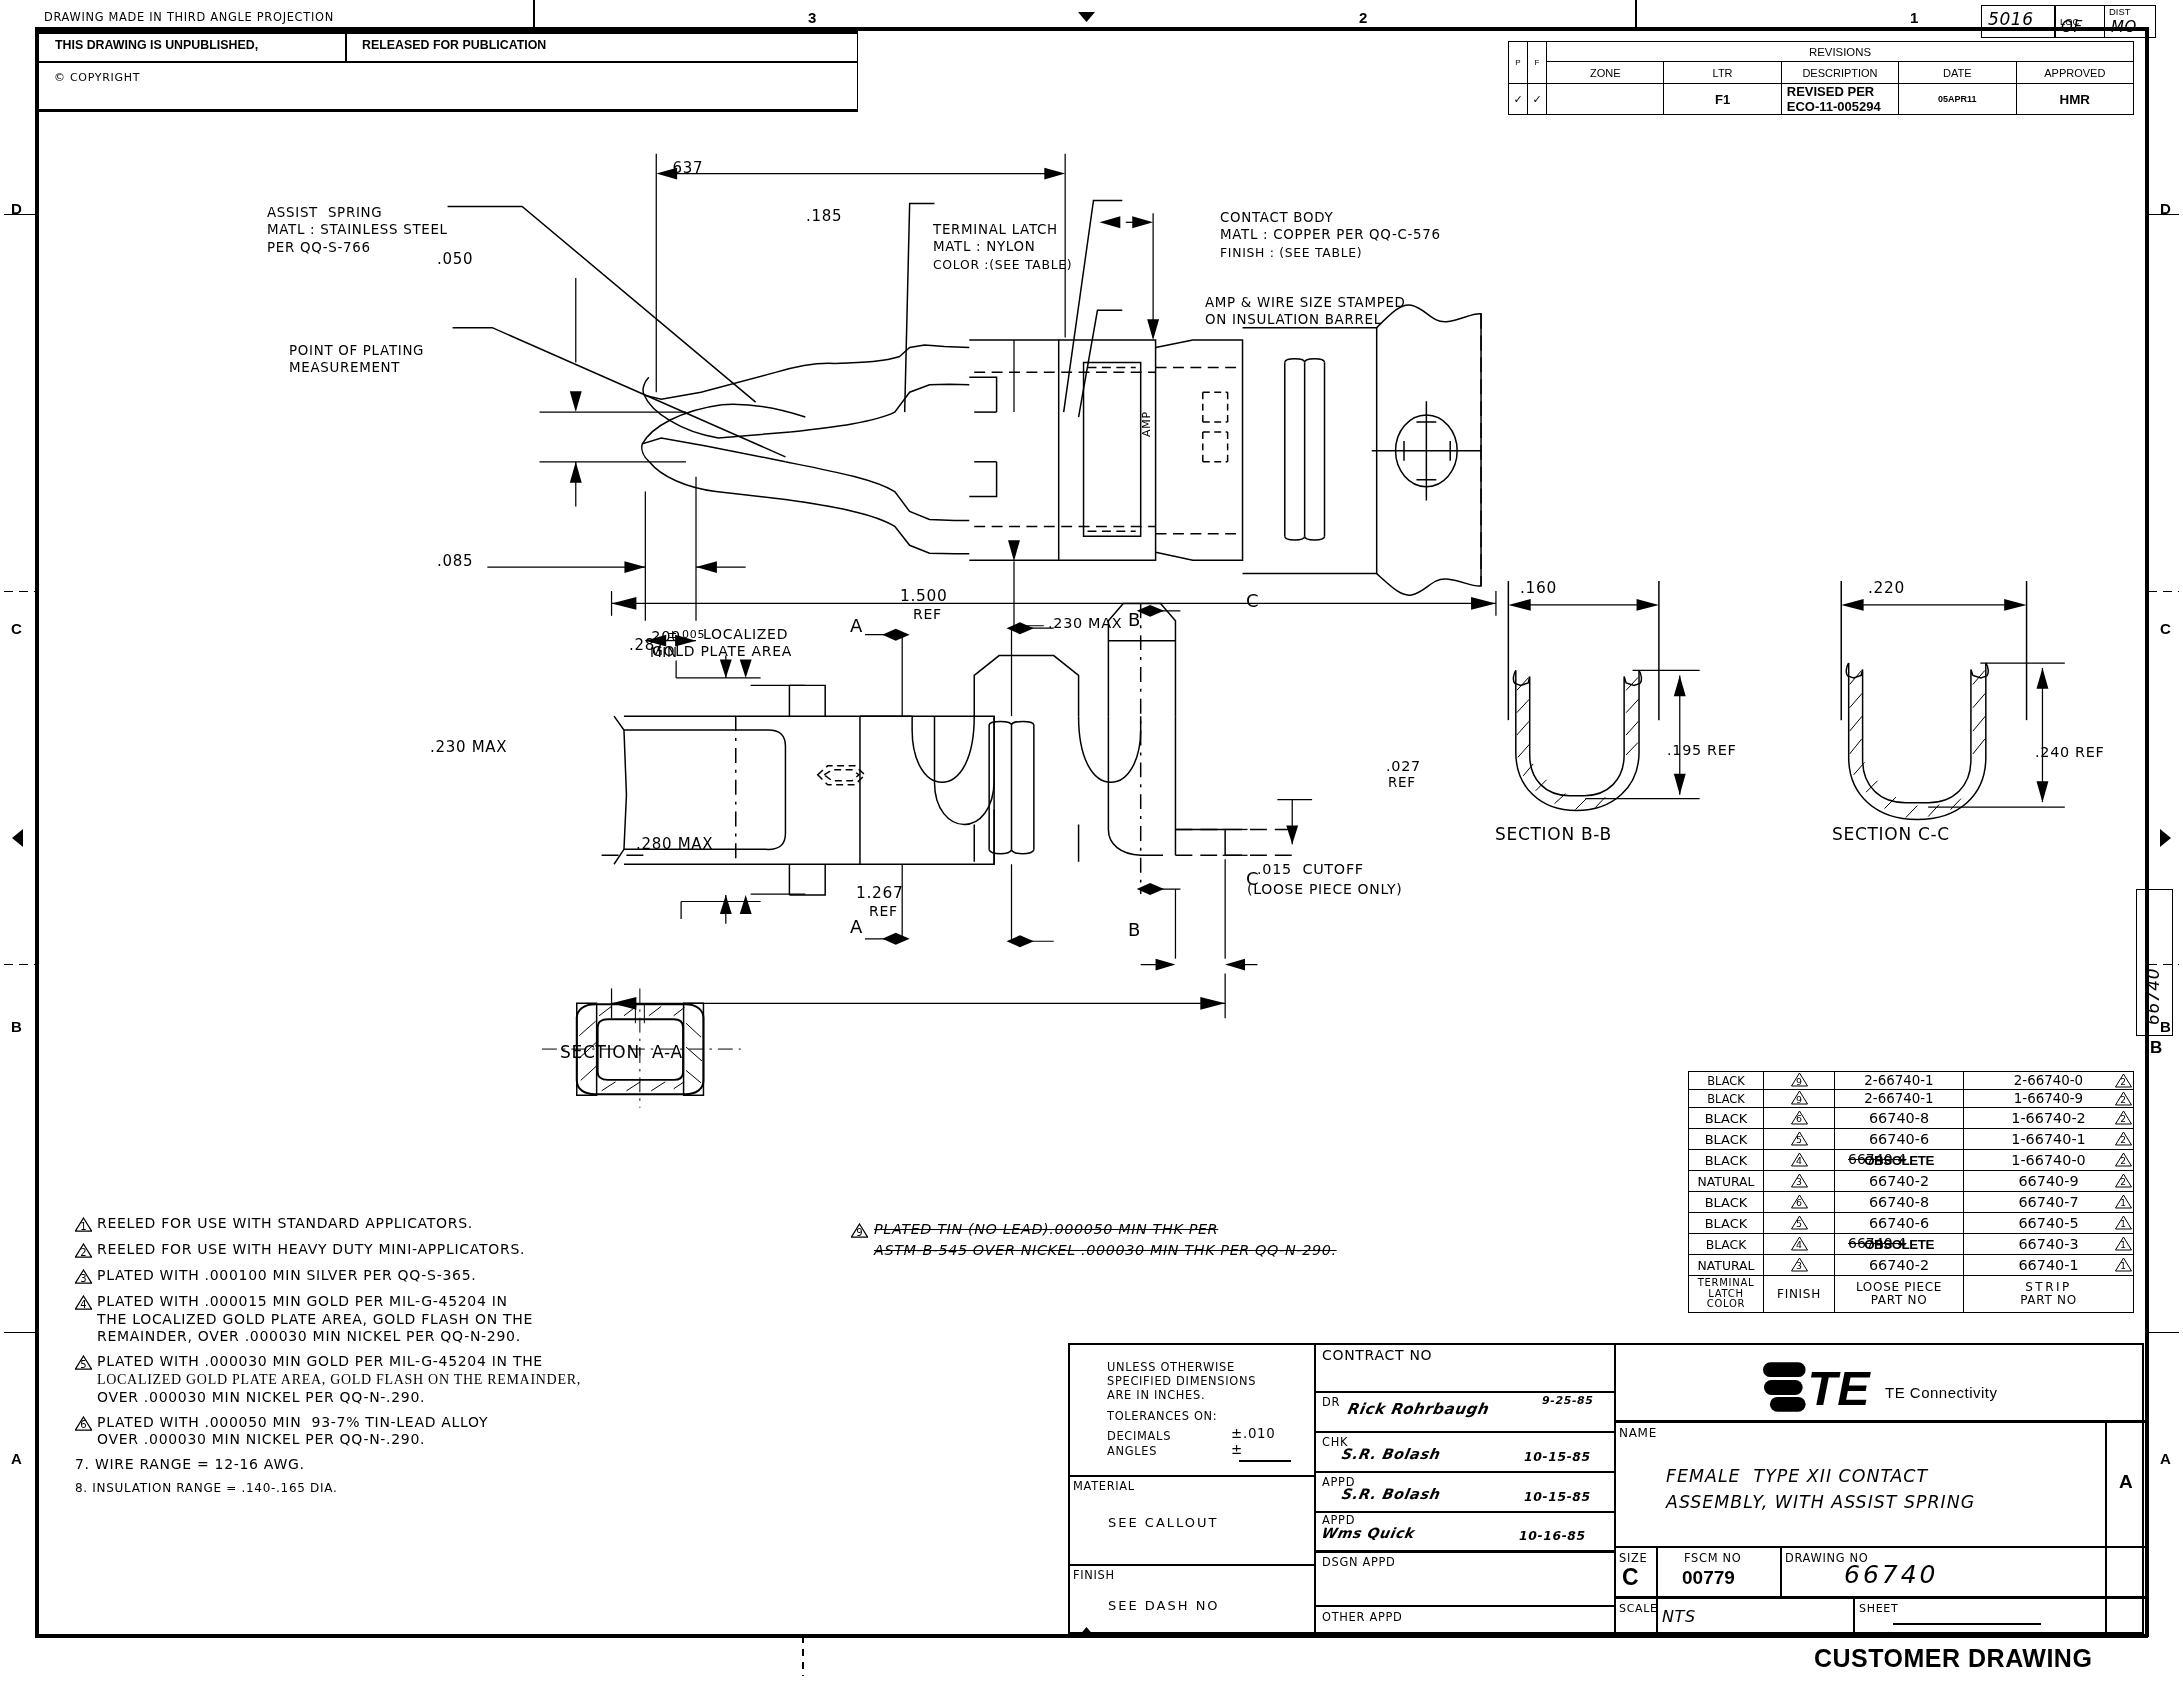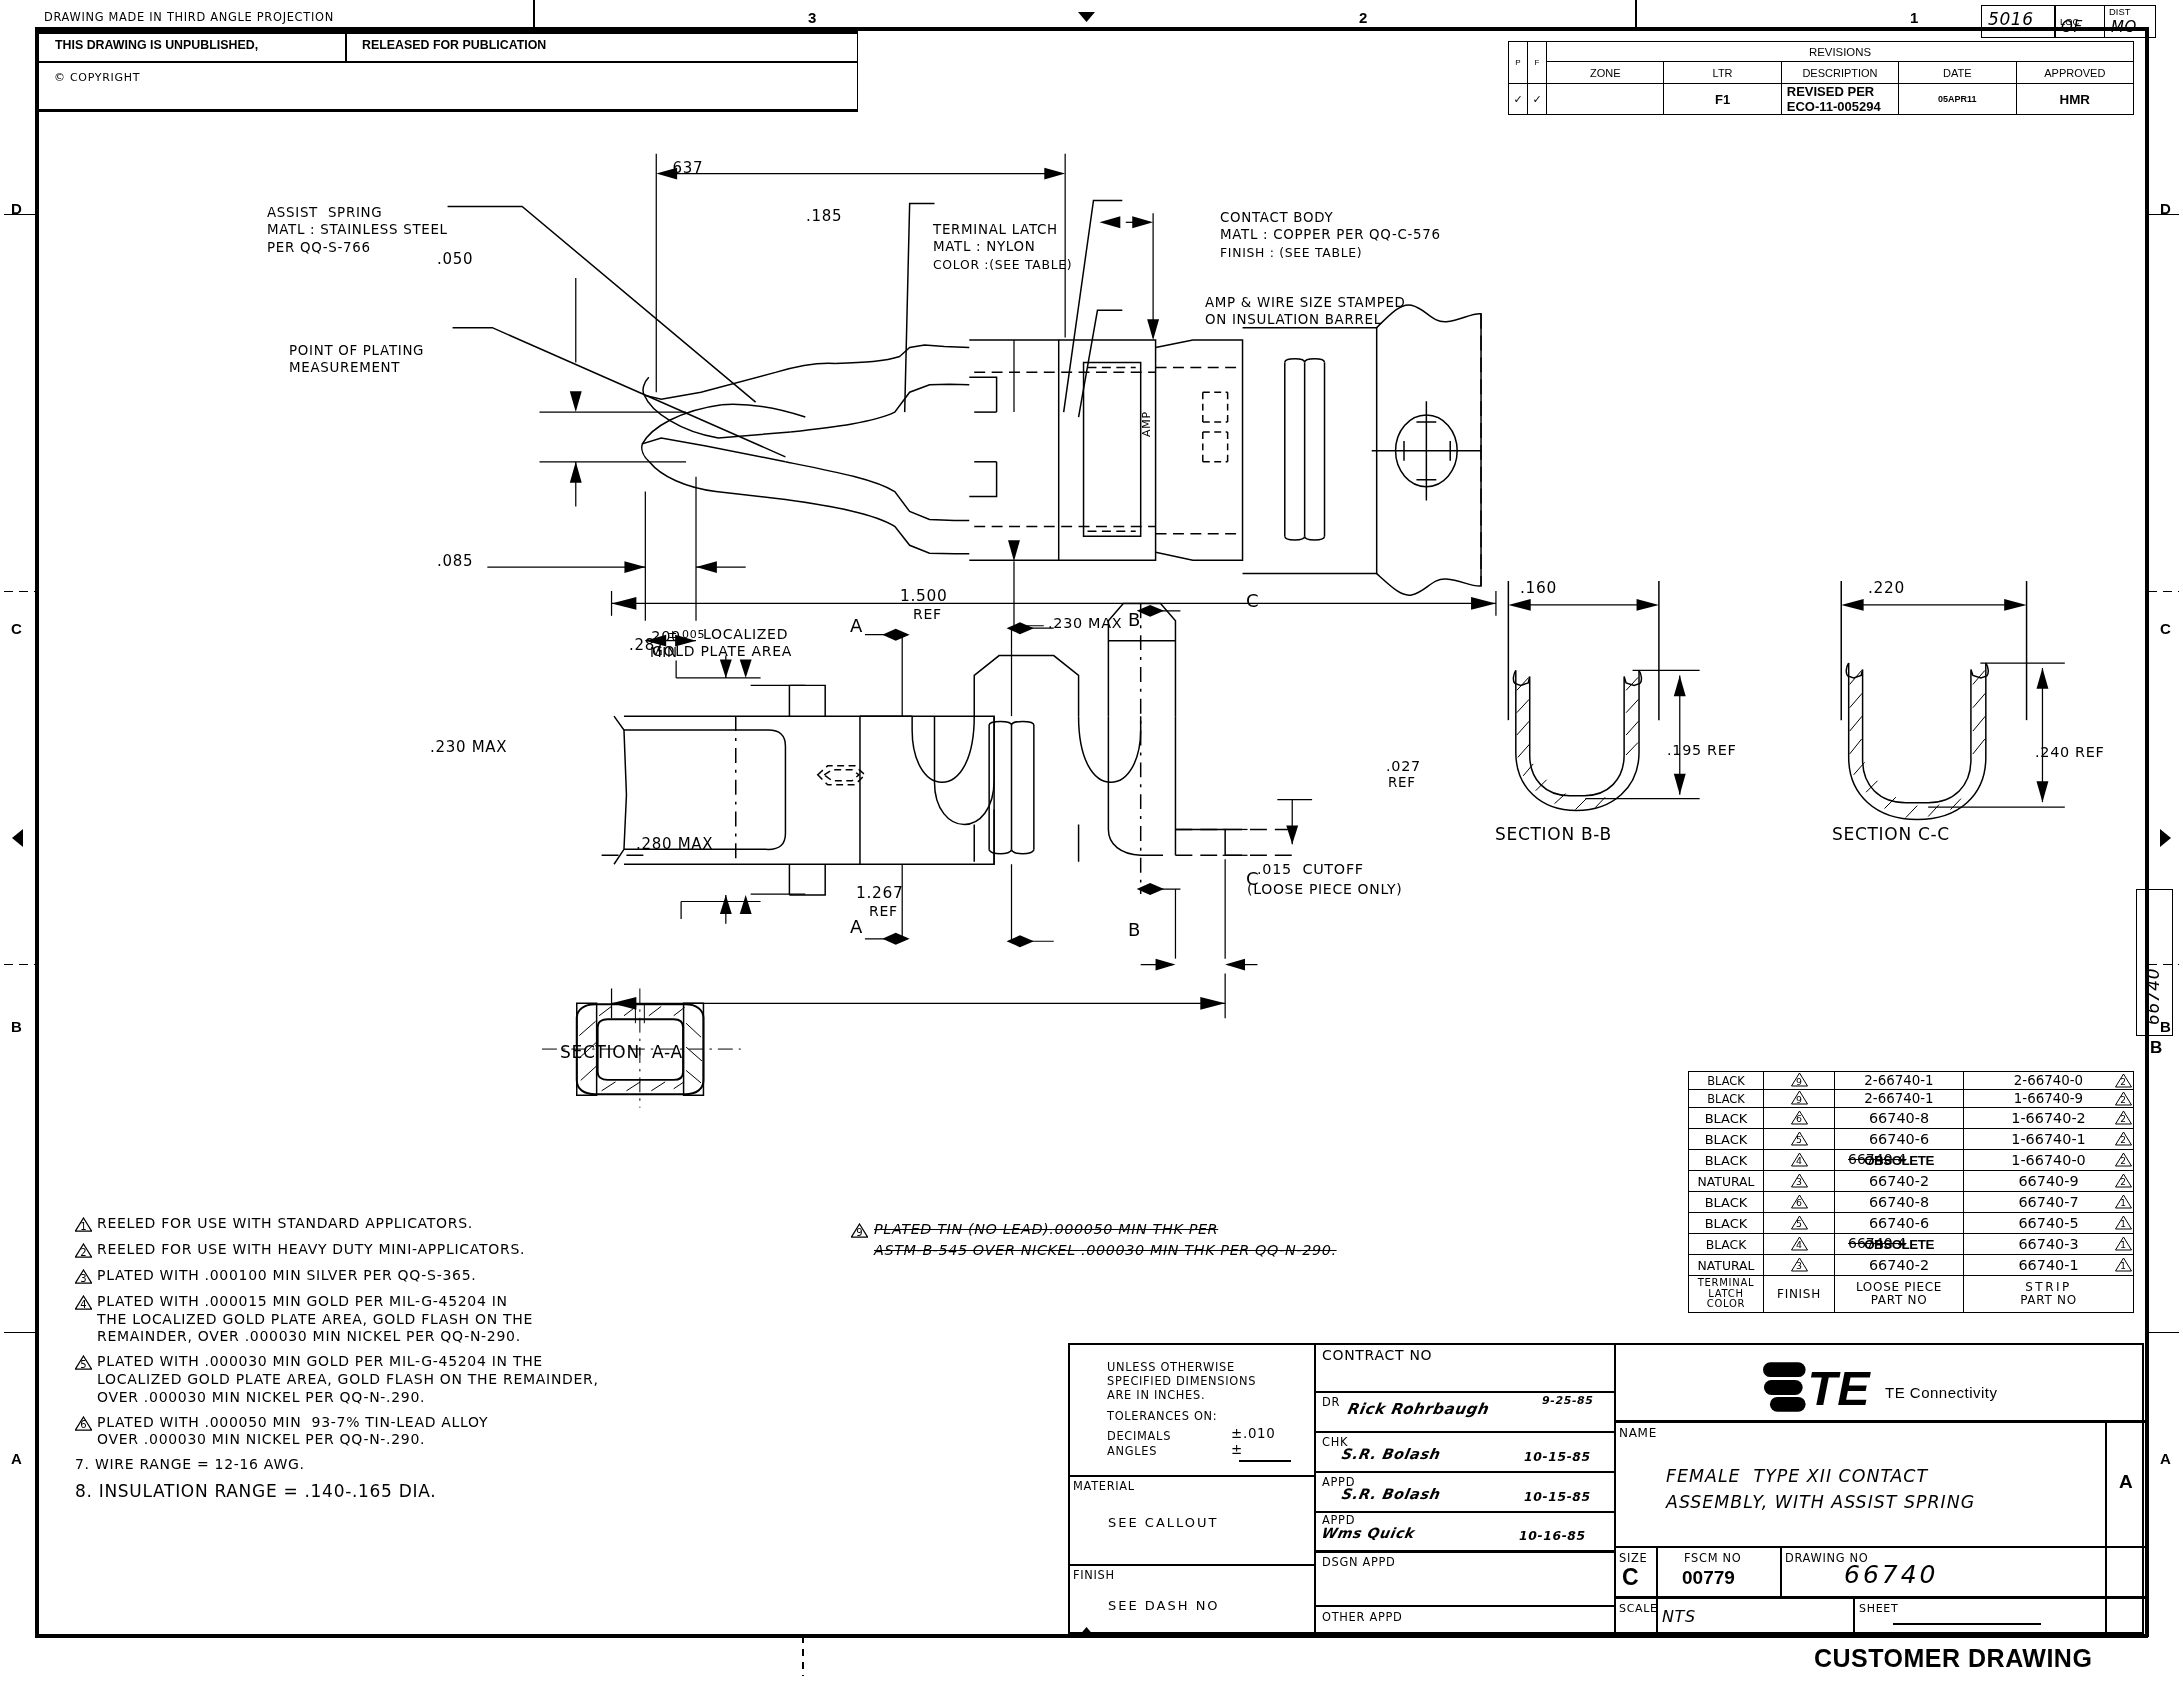--- a/index.html
+++ b/index.html
@@ -509,21 +509,21 @@
 
     <div class="noteline" style="margin-bottom:10px;">
       <span class="tri">
         <svg width="17" height="15" viewBox="0 0 34 30">
             <polygon points="17,2 33,28 1,28" fill="none" stroke="#000" stroke-width="2.5"></polygon>
           </svg>
         <span class="trin">5</span>
       </span>
       <span style="display:block;">
         <span class="txt hand" style="position:relative;display:block;font-size:14px;">PLATED WITH .000030 MIN GOLD PER MIL-G-45204 IN THE</span>
-        <span class="txt hand" style="position:relative;display:block;font-size:14px;margin-top:2.5px;">LOCALIZED GOLD PLATE AREA, GOLD FLASH ON THE REMAINDER,</span>
+        <span class="txt hand" style="position:relative;display:block;font-size:14px;margin-top:2.5px;font-family:Liberation Serif, serif;">LOCALIZED GOLD PLATE AREA, GOLD FLASH ON THE REMAINDER,</span>
         <span class="txt hand" style="position:relative;display:block;font-size:14px;margin-top:2.5px;">OVER .000030 MIN NICKEL PER QQ-N-.290.</span>
       </span>
     </div>
 
     <div class="noteline" style="margin-bottom:10px;">
       <span class="tri">
         <svg width="17" height="15" viewBox="0 0 34 30">
             <polygon points="17,2 33,28 1,28" fill="none" stroke="#000" stroke-width="2.5"></polygon>
           </svg>
         <span class="trin">6</span>
@@ -532,21 +532,21 @@
         <span class="txt hand" style="position:relative;display:block;font-size:14px;">PLATED WITH .000050 MIN  93-7% TIN-LEAD ALLOY</span>
         <span class="txt hand" style="position:relative;display:block;font-size:14px;margin-top:2.5px;">OVER .000030 MIN NICKEL PER QQ-N-.290.</span>
       </span>
     </div>
 
     <div class="noteline" style="margin-bottom:10px;margin-top:4px;align-items:flex-end;">
       <span class="txt hand" style="position:relative;font-size:14px;">7. WIRE RANGE = 12-16 AWG.</span>
     </div>
 
     <div class="noteline">
-      <span class="txt hand" style="position:relative;font-size:17px;">8. INSULATION RANGE = .140-.165 DIA.</span>
+      <span class="txt hand" style="position:relative;font-size:12px;">8. INSULATION RANGE = .140-.165 DIA.</span>
     </div>
   </div>
 
   <div class="abs" style="left:851px;top:1222px;width:636px;">
     <div style="display:flex;align-items:flex-start;">
       <span class="tri" style="margin-right:6px;margin-top:1px;">
         <svg width="17" height="15" viewBox="0 0 34 30">
             <polygon points="17,2 33,28 1,28" fill="none" stroke="#000" stroke-width="2.5"></polygon>
           </svg>
         <span class="trin">9</span>

